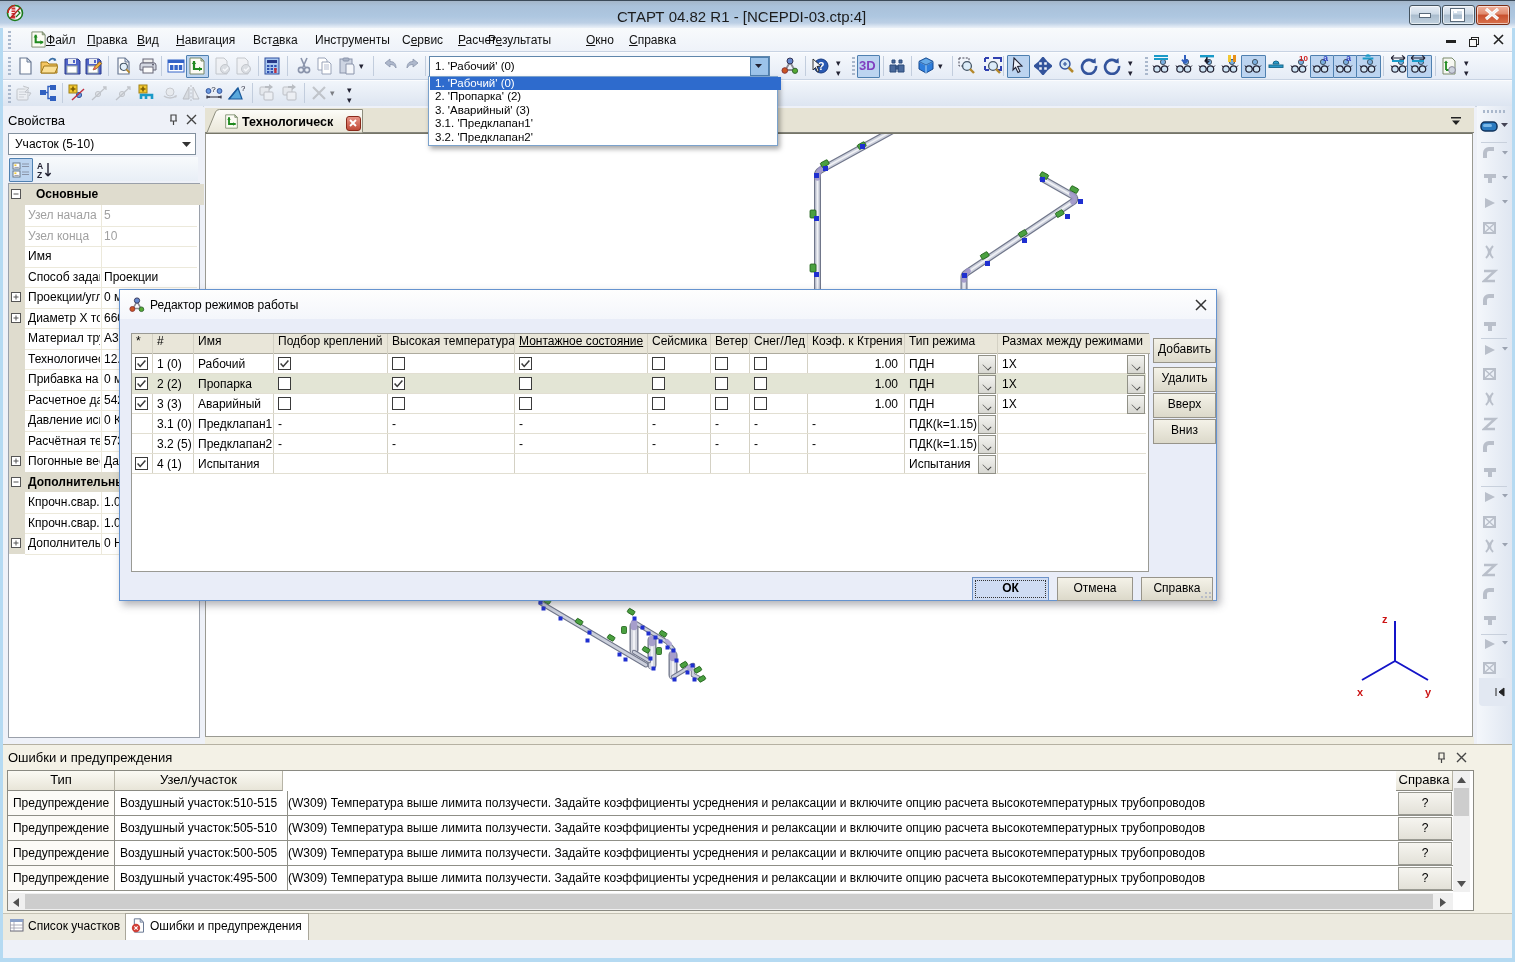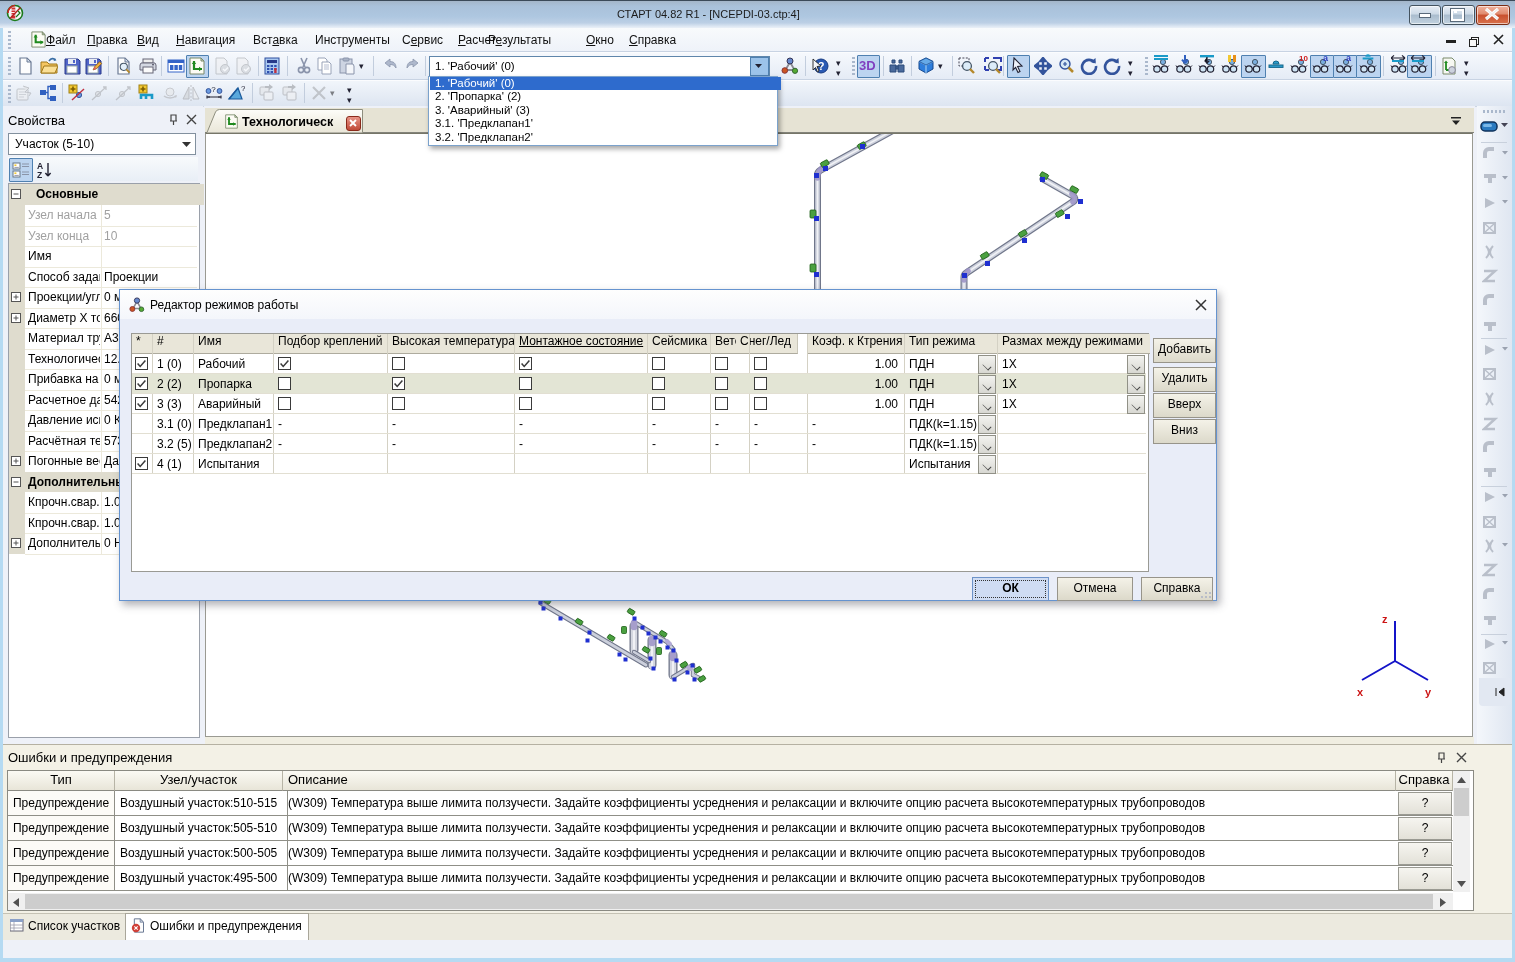--- a/index.html
+++ b/index.html
@@ -2,21 +2,21 @@
 <html><head><meta charset="utf-8">
 <style>
 html,body{margin:0;padding:0;}
 body{width:1515px;height:962px;overflow:hidden;font-family:"Liberation Sans",sans-serif;font-size:12px;color:#000;}
 #root{position:absolute;top:0;left:0;width:1515px;height:962px;background:#eef1f8;}
 .abs{position:absolute;}
 
 #titlebar{position:absolute;left:0;top:0;width:1515px;height:28px;
  background:linear-gradient(180deg,#a4b6c9 0%,#a9c1da 18%,#aec7e0 55%,#bccfe5 78%,#e3ebf5 93%,#f0f4fa 100%);
  border-top:1px solid #3b4a59;}
-#titletext{position:absolute;left:617px;top:8px;font-size:11px;color:#1c1c1c;}
+#titletext{position:absolute;left:617px;top:8px;font-size:15px;color:#1c1c1c;}
 .winbtn{position:absolute;top:5px;height:18px;border:1px solid #44535f;border-radius:3px;
  background:linear-gradient(#e8eef5 0%,#ccd9e6 45%,#a9bccd 50%,#c2d2e0 100%);box-shadow:inset 0 0 0 1px rgba(255,255,255,.6);}
 #btnclose{background:linear-gradient(#f0b29e 0%,#e08a6d 45%,#c9502e 50%,#d8714c 100%);border:1px solid #7a2c14;}
 
 #menubar{position:absolute;left:3px;top:28px;width:1509px;height:24px;background:linear-gradient(#f8fafc,#eef2f9);}
 .menuitem{position:absolute;top:33px;font-size:12px;color:#111;}
 .menuitem u{text-decoration:underline;}
 
 #tb1{position:absolute;left:3px;top:52px;width:1509px;height:28px;background:linear-gradient(#f6f9fd,#e4ebf5);}
 #tb2{position:absolute;left:3px;top:80px;width:1509px;height:26px;background:linear-gradient(#f2f6fb,#dde5f1);border-bottom:1px solid #ccd6e4;}
@@ -1048,21 +1048,20 @@
  <svg class="abs" style="left:1433px;top:6px;" width="12" height="13">
         <path d="M3 2 h5 v6 h-5 z M2 8 h7 M5.5 8 v4" stroke="#444" fill="none" stroke-width="1.2"></path>
       </svg>
  <svg class="abs" style="left:1453px;top:7px;" width="11" height="11">
         <path d="M1 1 L10 10 M10 1 L1 10" stroke="#444" stroke-width="1.4"></path>
       </svg>
  <div id="errtable">
 
   <div class="ehd" style="left:0px;width:107px;text-align:center;">Тип</div>
   <div class="ehd" style="left:107px;width:168px;text-align:center;">Узел/участок</div>
-  <div class="ehd" style="left:275px;width:1113px;padding-left:5px;box-sizing:border-box;">Описание</div>
   <div class="ehd" style="left:1388px;width:57px;text-align:center;">Справка</div>
 
   <div class="erow" style="top:20px;">
     <span class="ec1">Предупреждение</span>
           <span class="ec2">Воздушный участок:510-515</span>
     <span class="ec3">(W309) Температура выше лимита ползучести. Задайте коэффициенты усреднения и релаксации и включите опцию расчета высокотемпературных трубопроводов</span>
     <span class="eq">?</span>
         </div>
   <div class="erow" style="top:45px;">
     <span class="ec1">Предупреждение</span>
@@ -1142,21 +1141,21 @@
  <div id="dlgtable">
 
   <div class="hdrcell" style="left:0;width:20px;padding-left:4px;">*</div>
   <div class="hdrcell" style="left:21px;width:40px;padding-left:4px;">#</div>
   <div class="hdrcell" style="left:62px;width:79px;padding-left:4px;">Имя</div>
   <div class="hdrcell" style="left:142px;width:113px;padding-left:4px;">Подбор креплений</div>
   <div class="hdrcell" style="left:256px;width:126px;padding-left:4px;">Высокая температура</div>
   <div class="hdrcell" style="left:383px;width:132px;padding-left:4px;text-decoration:underline;">Монтажное состояние</div>
   <div class="hdrcell" style="left:516px;width:62px;padding-left:4px;">Сейсмика</div>
   <div class="hdrcell" style="left:579px;width:38px;padding-left:4px;">Ветер</div>
-  <div class="hdrcell" style="left:604px;width:57px;padding-left:4px;">Снег/Лед</div>
+  <div class="hdrcell" style="left:618px;width:57px;padding-left:4px;">Снег/Лед</div>
   <div class="hdrcell" style="left:676px;width:96px;padding-left:4px;">Коэф. к Ктрения</div>
   <div class="hdrcell" style="left:773px;width:92px;padding-left:4px;">Тип режима</div>
   <div class="hdrcell" style="left:866px;width:148px;padding-left:4px;border-right:none;">Размах между режимами</div>
 
   <div class="gvl" style="left:20px;"></div>
         <div class="gvl" style="left:61px;"></div>
   <div class="gvl" style="left:141px;"></div>
         <div class="gvl" style="left:255px;"></div>
   <div class="gvl" style="left:382px;"></div>
         <div class="gvl" style="left:515px;"></div>

